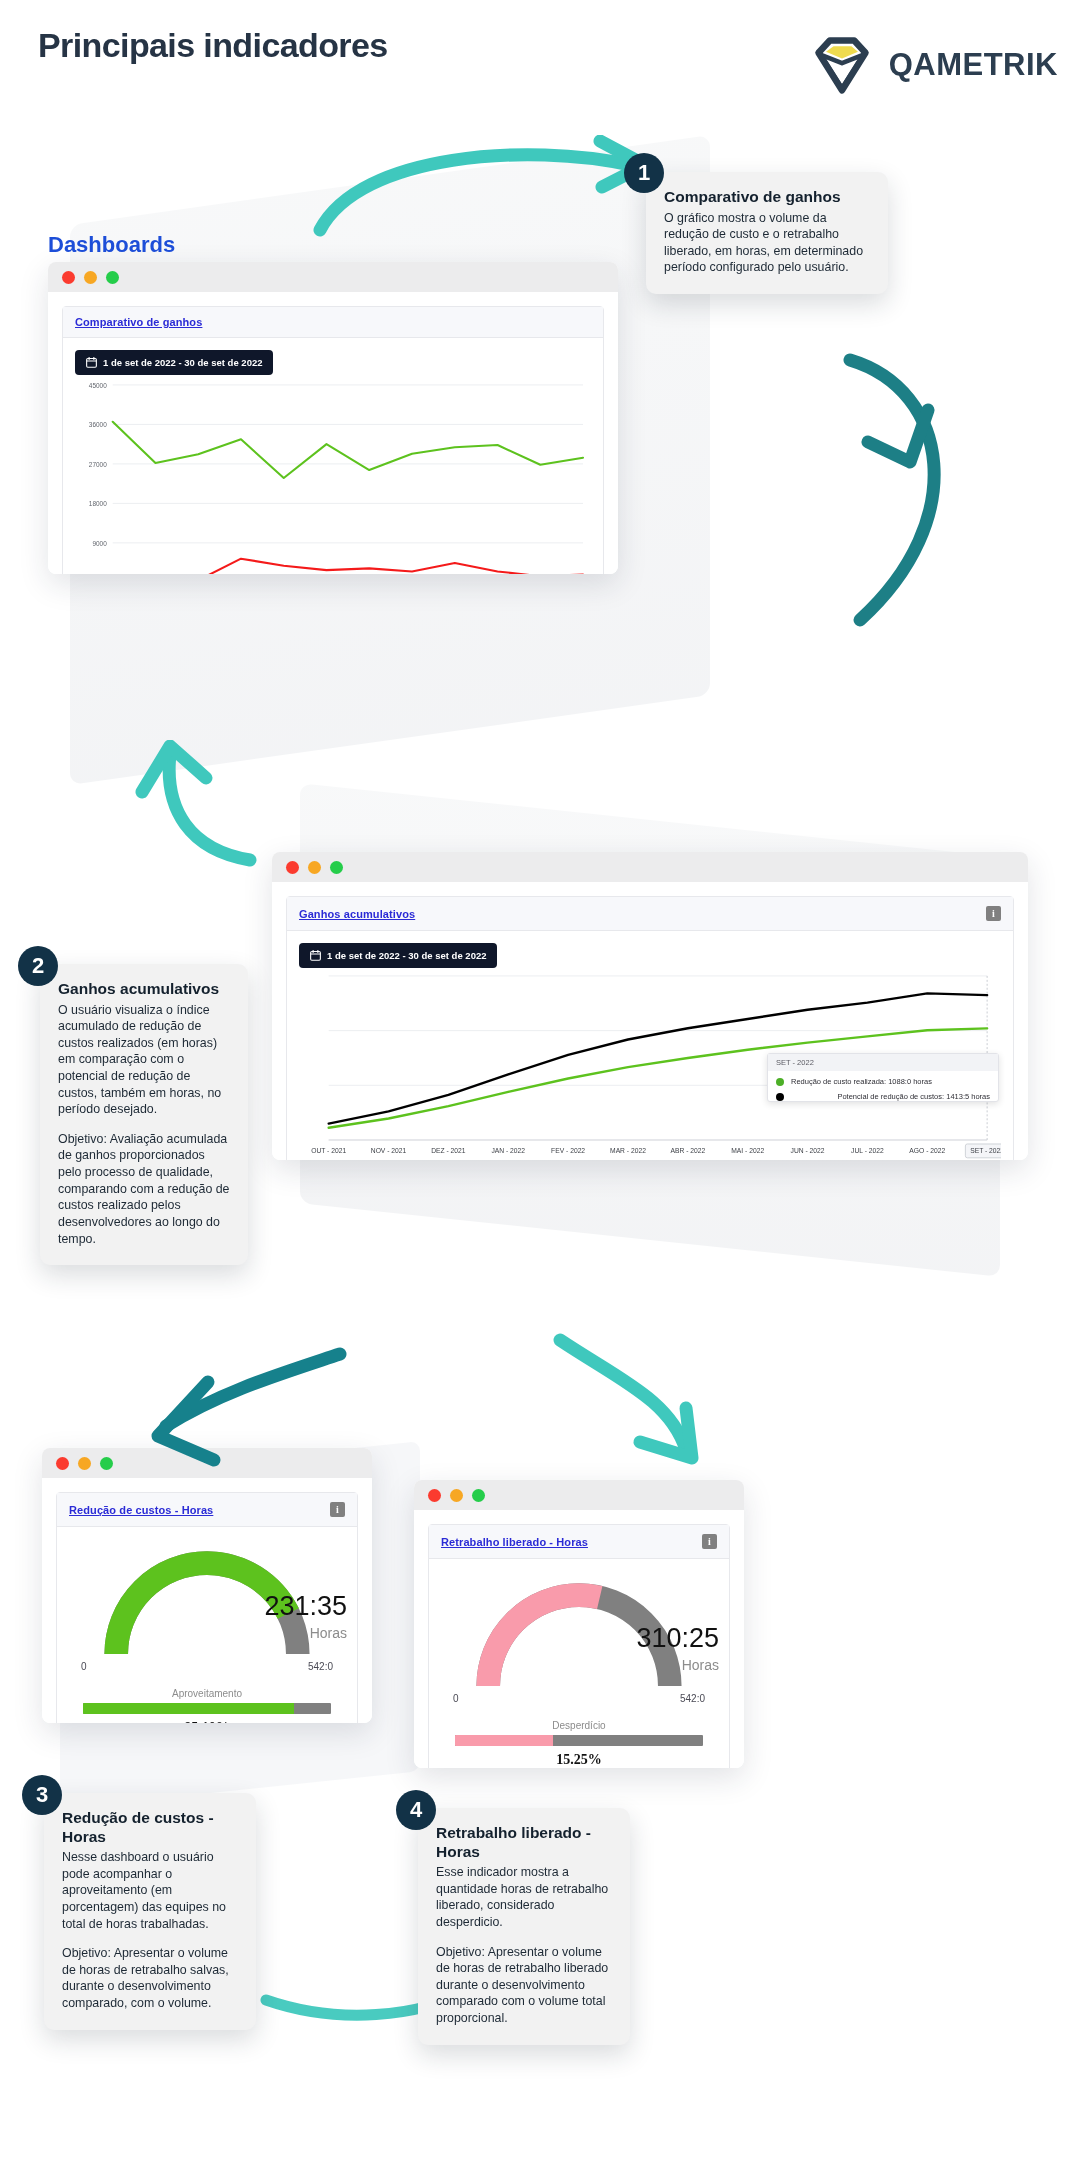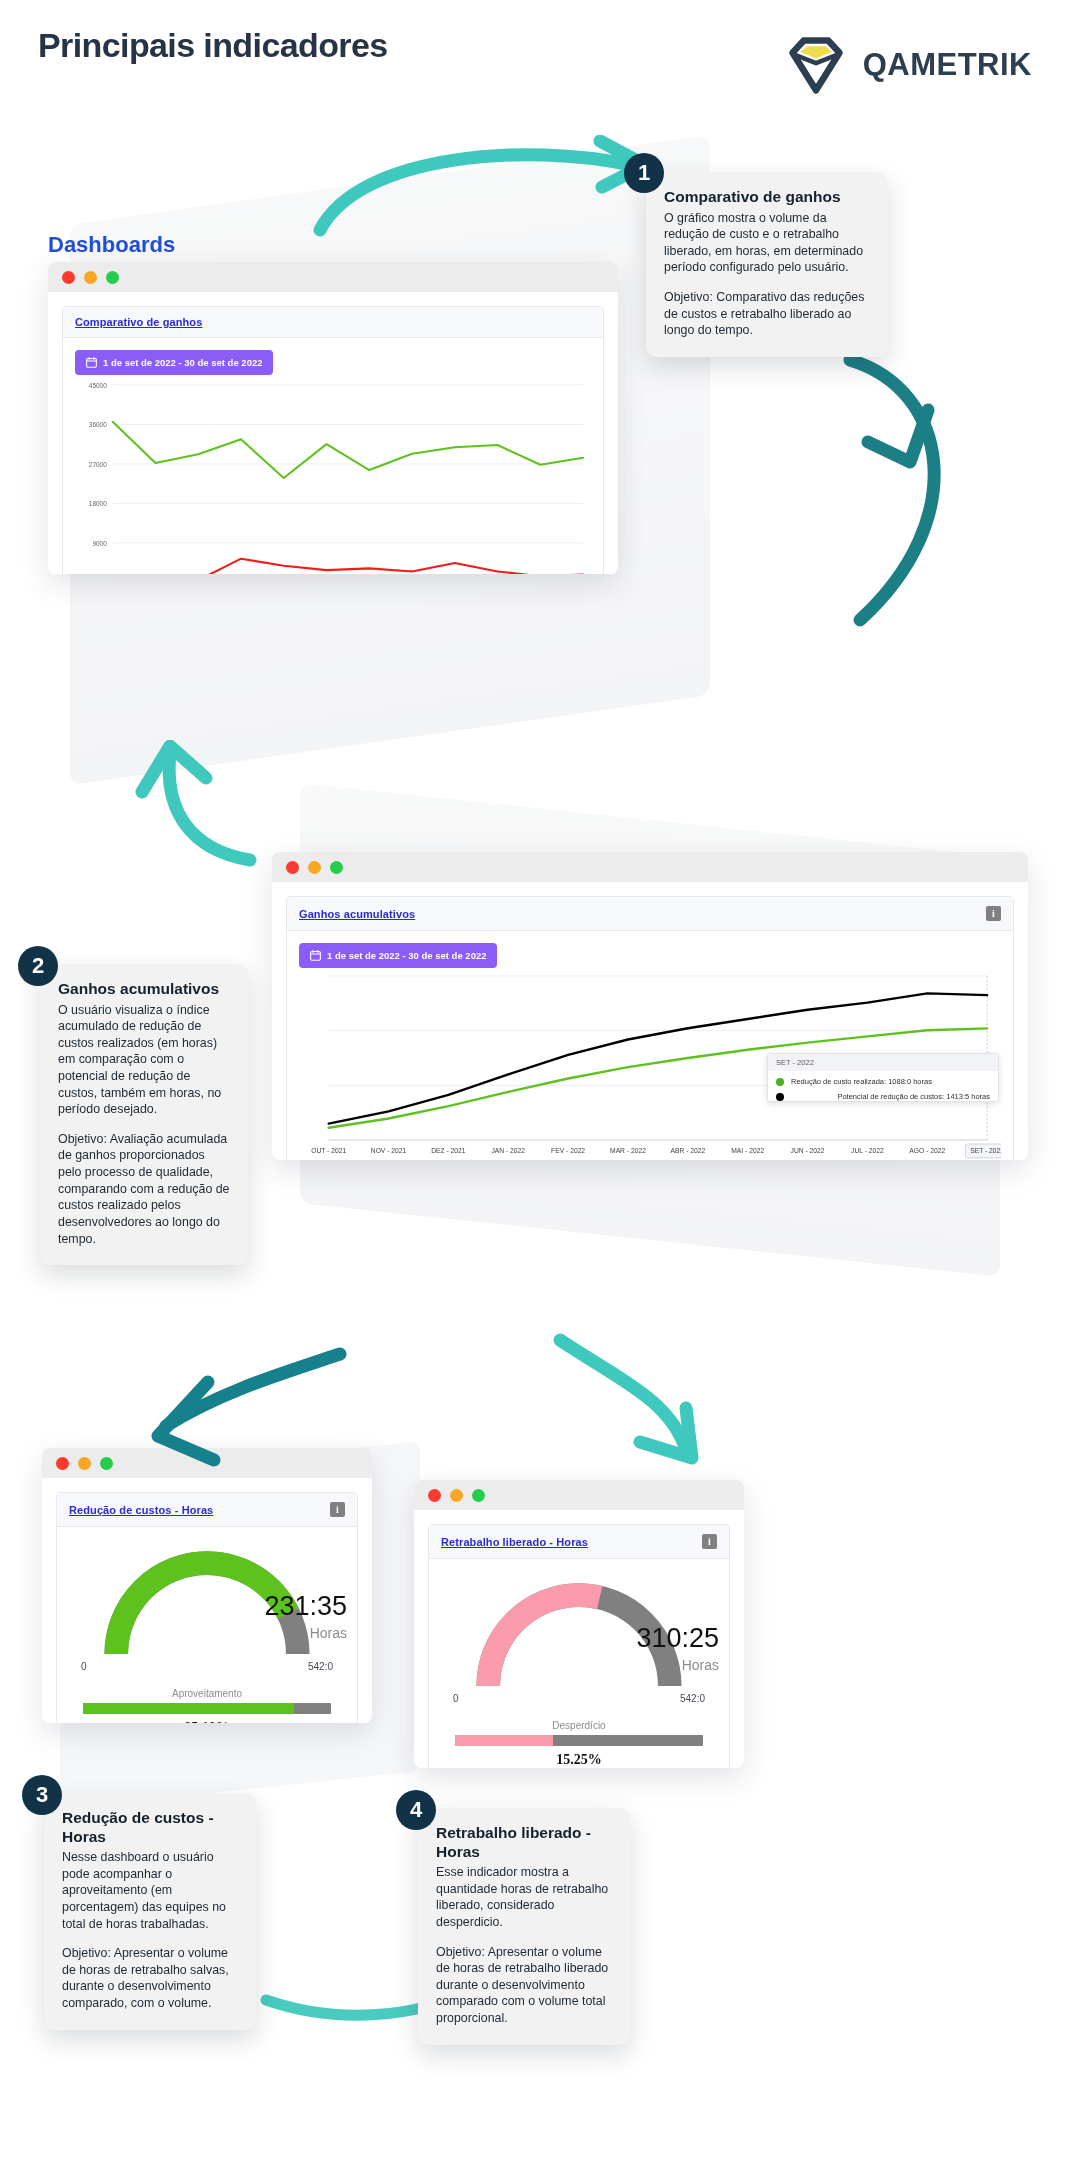--- a/index.html
+++ b/index.html
@@ -21,21 +21,21 @@
               transform: skewY(6deg); border-radius: 12px; opacity: .8; }
   .bg-poly3 { left: 60px; top: 1460px; width: 360px; height: 330px;
               background:#f4f5f7; transform: skewY(-6deg); border-radius:10px; opacity:.8;}
 
   
   .header { position: absolute; left: 38px; top: 26px; z-index: 30; }
   .header h1 { font-size: 34px; font-weight: 700; color: #263445; line-height: 1.12;
                letter-spacing: -0.6px; }
   .header h1 .bold2 { font-weight: 800; font-size: 35px; display:block; }
 
-  .logo { position:absolute; right: 48px; top: 34px; display:flex; align-items:center;
+  .logo { position:absolute; right: 22px; top: 34px; display:flex; align-items:center;
           gap: 14px; z-index: 30; }
   .logo-mark { width: 66px; height: 62px; }
   .logo-text { font-size: 31px; font-weight: 700; color:#2c3e50; letter-spacing: .5px; }
 
   .dashboards-label { position:absolute; left: 48px; top: 232px; z-index: 25;
                       font-size: 22px; font-weight: 700; color:#1d4ed8; }
 
   
   .window { position:absolute; background:#fff; border-radius: 8px;
             box-shadow: 0 10px 30px rgba(30,40,60,.13); overflow: hidden; z-index: 10; }
@@ -50,21 +50,21 @@
   .panel-head { background:#f7f8fb; border-bottom:1px solid #e7e8ec;
                 padding: 9px 12px; display:flex; align-items:center;
                 justify-content: space-between; }
   .panel-title { font-size: 11px; font-weight: 700; color:#2b2bd6;
                  text-decoration: underline; letter-spacing: .1px; }
   .info-btn { width: 15px; height: 15px; background:#808080; border-radius:2px;
               color:#fff; font-size:10px; font-weight:700; display:flex;
               align-items:center; justify-content:center; font-family:"Liberation Serif", serif;}
   .panel-body { padding: 12px; }
 
-  .date-pill { display:inline-flex; align-items:center; gap:6px; background:#8b5cf6;
+  .date-pill { display:inline-flex; align-items:center; gap:6px; background:#0f172a;
                color:#fff; font-size:9.5px; font-weight:600; border-radius:4px;
                padding: 7px 11px; }
 
   
   .chart { width: 100%; display:block; }
 
   
   .callout { position:absolute; background: #f2f2f2; border-radius: 10px;
              box-shadow: 0 10px 26px rgba(25,35,50,.16); z-index: 40; }
   .callout-inner { padding: 16px 18px 18px 18px; }
@@ -207,21 +207,20 @@
   </div>
 
   <div class="badge" style="left:624px; top:153px;">
     <span>1</span>
   </div>
   <div class="callout" style="left:646px; top:172px; width:242px;">
     <div class="callout-inner">
       <div class="co-title">Comparativo de ganhos</div>
       <div class="co-body">
         <p>O gráfico mostra o volume da redução de custo e o retrabalho liberado, em horas, em determinado período configurado pelo usuário.</p>
-        <p>Objetivo: Comparativo das reduções de custos e retrabalho liberado ao longo do tempo.</p>
       </div>
     </div>
   </div>
 
   <div class="window" style="left:272px; top:852px; width:756px; height:308px;">
     <div class="titlebar">
       <span class="dot r"></span>
       <span class="dot y"></span>
       <span class="dot g"></span>
     </div>

